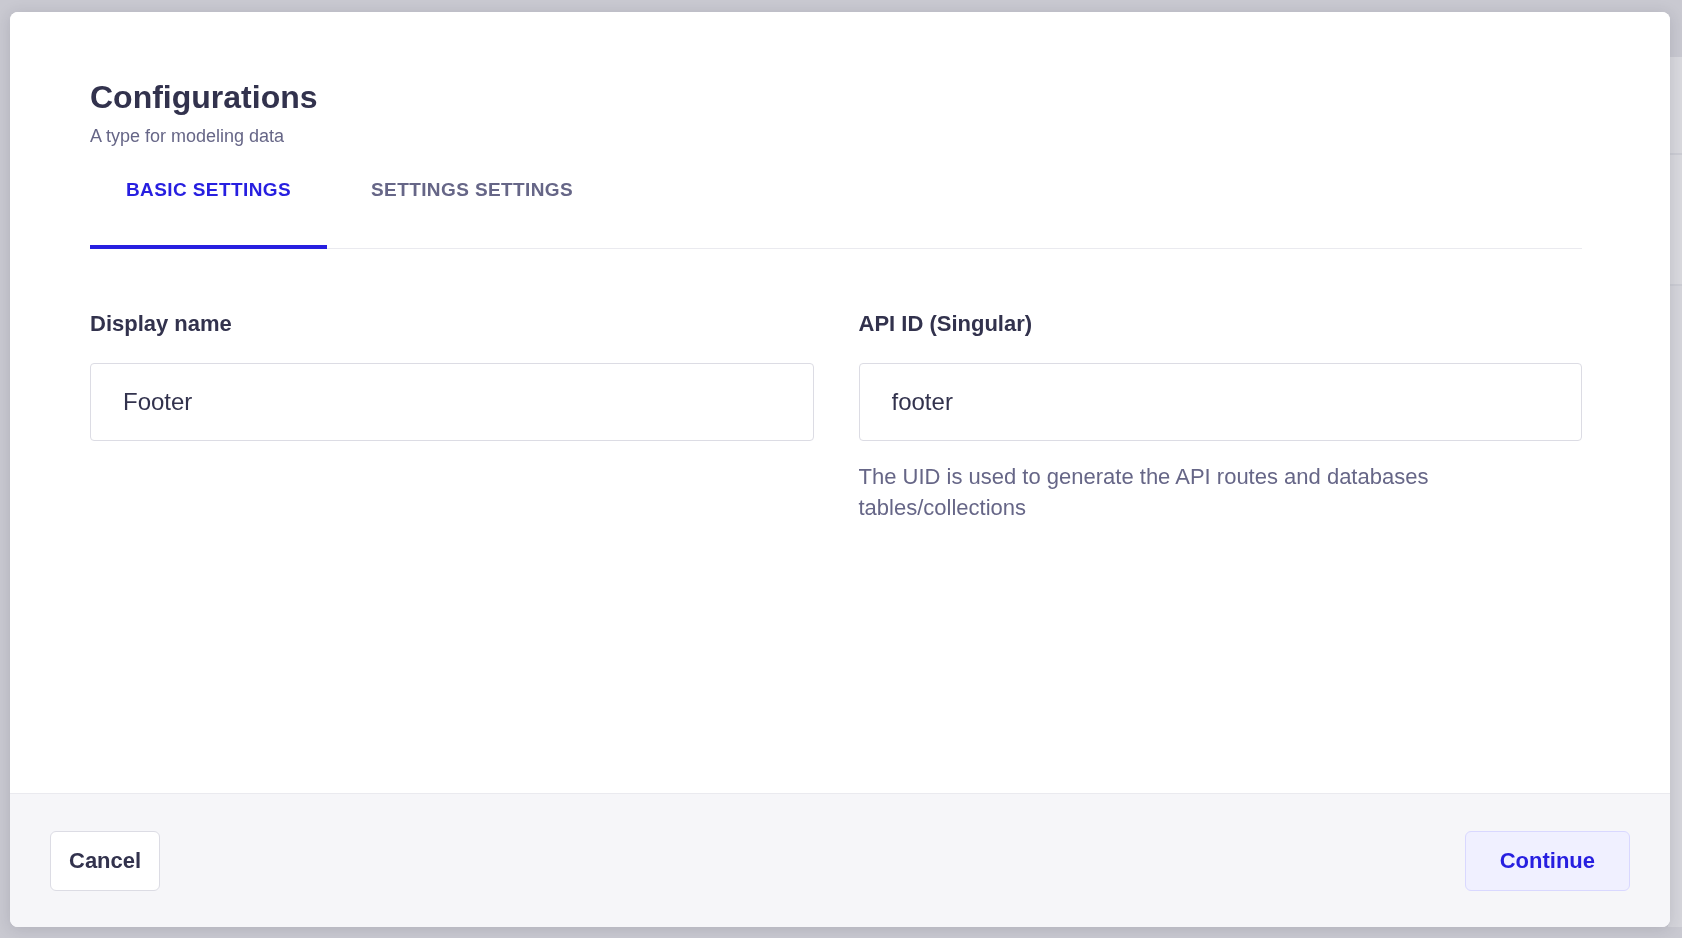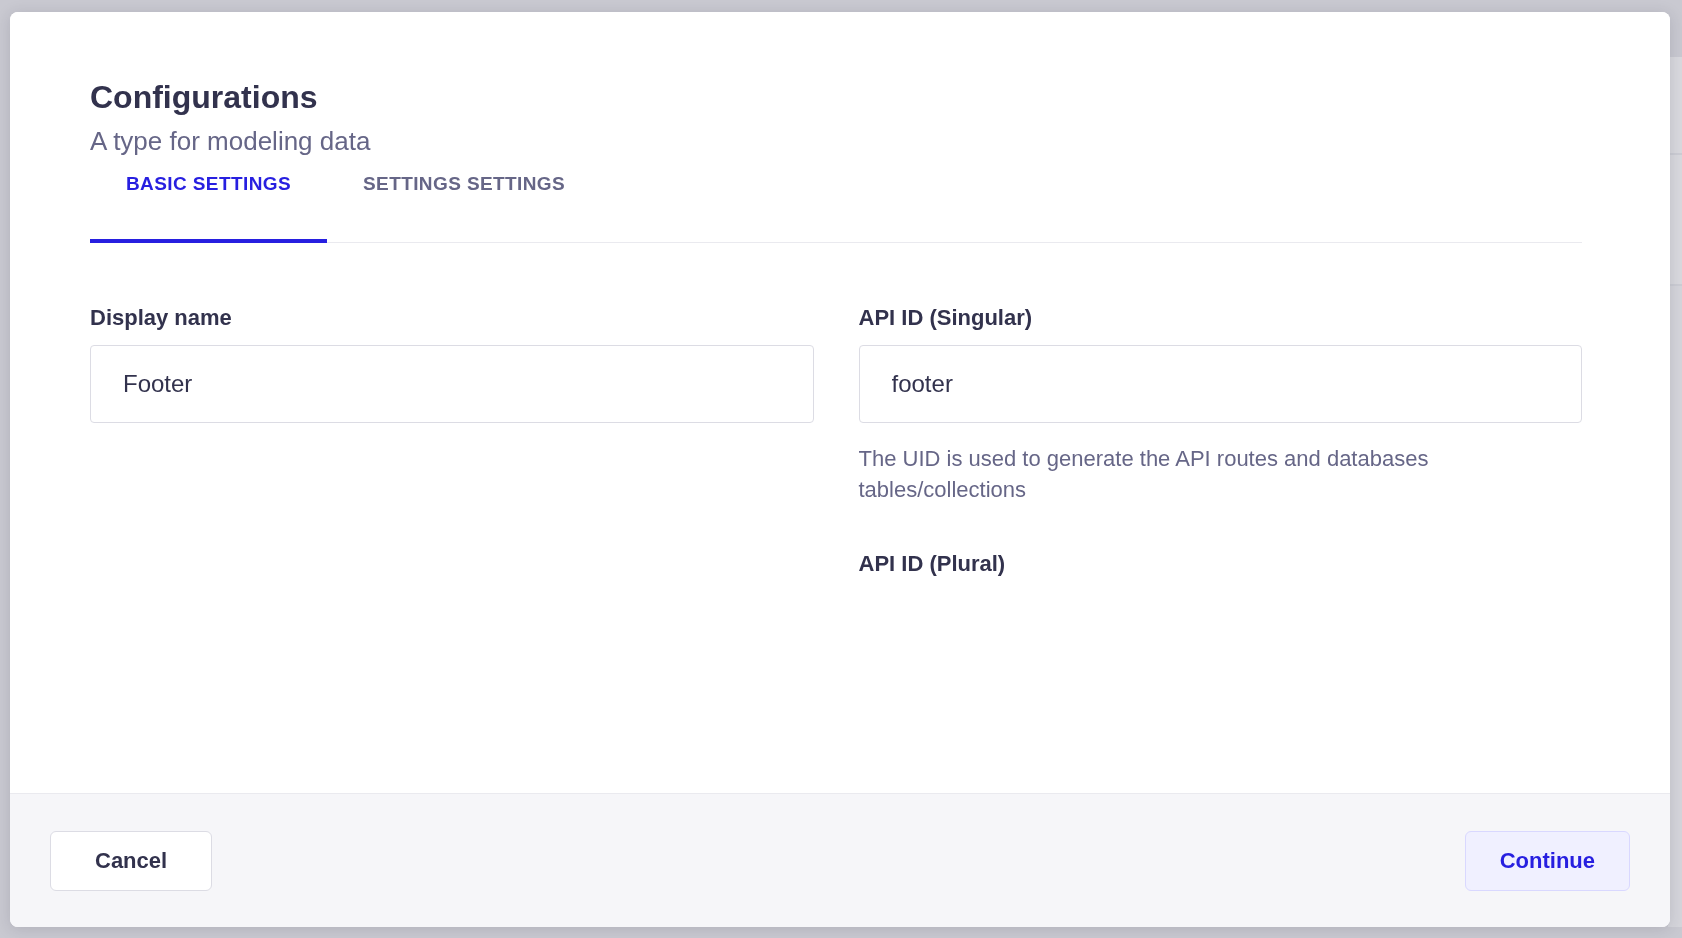--- a/index.html
+++ b/index.html
@@ -58,54 +58,54 @@
   }
   .config-header{
     display:flex;justify-content:space-between;align-items:flex-start;
     border-bottom:1px solid var(--border-subtle);
     flex-direction:column;
   }
   .section-heading{
     font-size:32px;font-weight:bold;color:var(--text-dark);line-height:1.2;
   }
   .section-subheading{
-    font-size:26px;color:var(--text-muted);margin-top:10px;margin-bottom:16px;
+    font-size:18px;color:var(--text-muted);margin-top:10px;margin-bottom:32px;
   }
-  .tabs{display:flex;margin-bottom:-1px;}
+  .tabs{display:flex;margin-bottom:-1px;gap:8px;}
   .tab{
     font-size:19px;font-weight:bold;letter-spacing:.4px;color:var(--text-muted);
     padding:0 36px 44px 36px;cursor:pointer;border-bottom:4px solid transparent;
   }
   .tab.active{color:var(--primary);border-bottom-color:var(--primary);}
   .form-row{display:flex;gap:45px;margin-top:62px;}
   .form-col{flex:1 1 0;}
   .field-label{
     display:block;font-size:22px;font-weight:bold;color:var(--text-dark);
     margin-bottom:14px;
   }
   .text-input{
     width:100%;height:78px;border:1px solid var(--border-input);border-radius:4px;
     background:#fff;padding:9px 32px;font-size:24px;color:var(--text-dark);
-    font-family:"Liberation Sans",sans-serif;outline:none;
+    font-family:"Liberation Sans",sans-serif;outline:none;margin-top:12px;
   }
   .helper-text{
     font-size:22px;color:var(--text-muted);line-height:31px;margin-top:20px;
     max-width:680px;
   }
   .plural-label{margin-top:46px;}
   
   .modal-footer{
     flex:0 0 134px;height:134px;background:var(--surface-gray);
     border-top:1px solid var(--border-subtle);
     display:flex;align-items:center;justify-content:space-between;
     padding:0 40px;
   }
   .btn{
     height:60px;border-radius:6px;font-size:22px;font-weight:bold;
-    font-family:"Liberation Sans",sans-serif;cursor:pointer;padding:0 44px;
+    font-family:"Liberation Sans",sans-serif;cursor:pointer;padding:0 18px;
   }
   .btn-cancel{background:#fff;border:1px solid var(--border-input);color:var(--text-dark);}
   .btn-continue{background:var(--continue-bg);border:1px solid var(--continue-border);color:var(--primary);padding:0 34px;}
 </style>
 </head>
 <body>
 
 <div class="stage">
   <div class="right-strip"></div>
 
@@ -128,21 +128,20 @@
         <div class="form-col">
           <label class="field-label">Display name</label>
           <input class="text-input" type="text" value="Footer" style="">
         </div>
 
         <div class="form-col">
           <label class="field-label">API ID (Singular)</label>
           <input class="text-input" type="text" value="footer" style="">
           <div class="helper-text">The UID is used to generate the API routes and databases tables/collections</div>
 
-          <label class="field-label plural-label">API ID (Plural)</label>
         </div>
       </div>
     </div>
 
     <div class="modal-footer">
       <button class="btn btn-cancel">Cancel</button>
       <button class="btn btn-continue">Continue</button>
     </div>
 
   </div>

